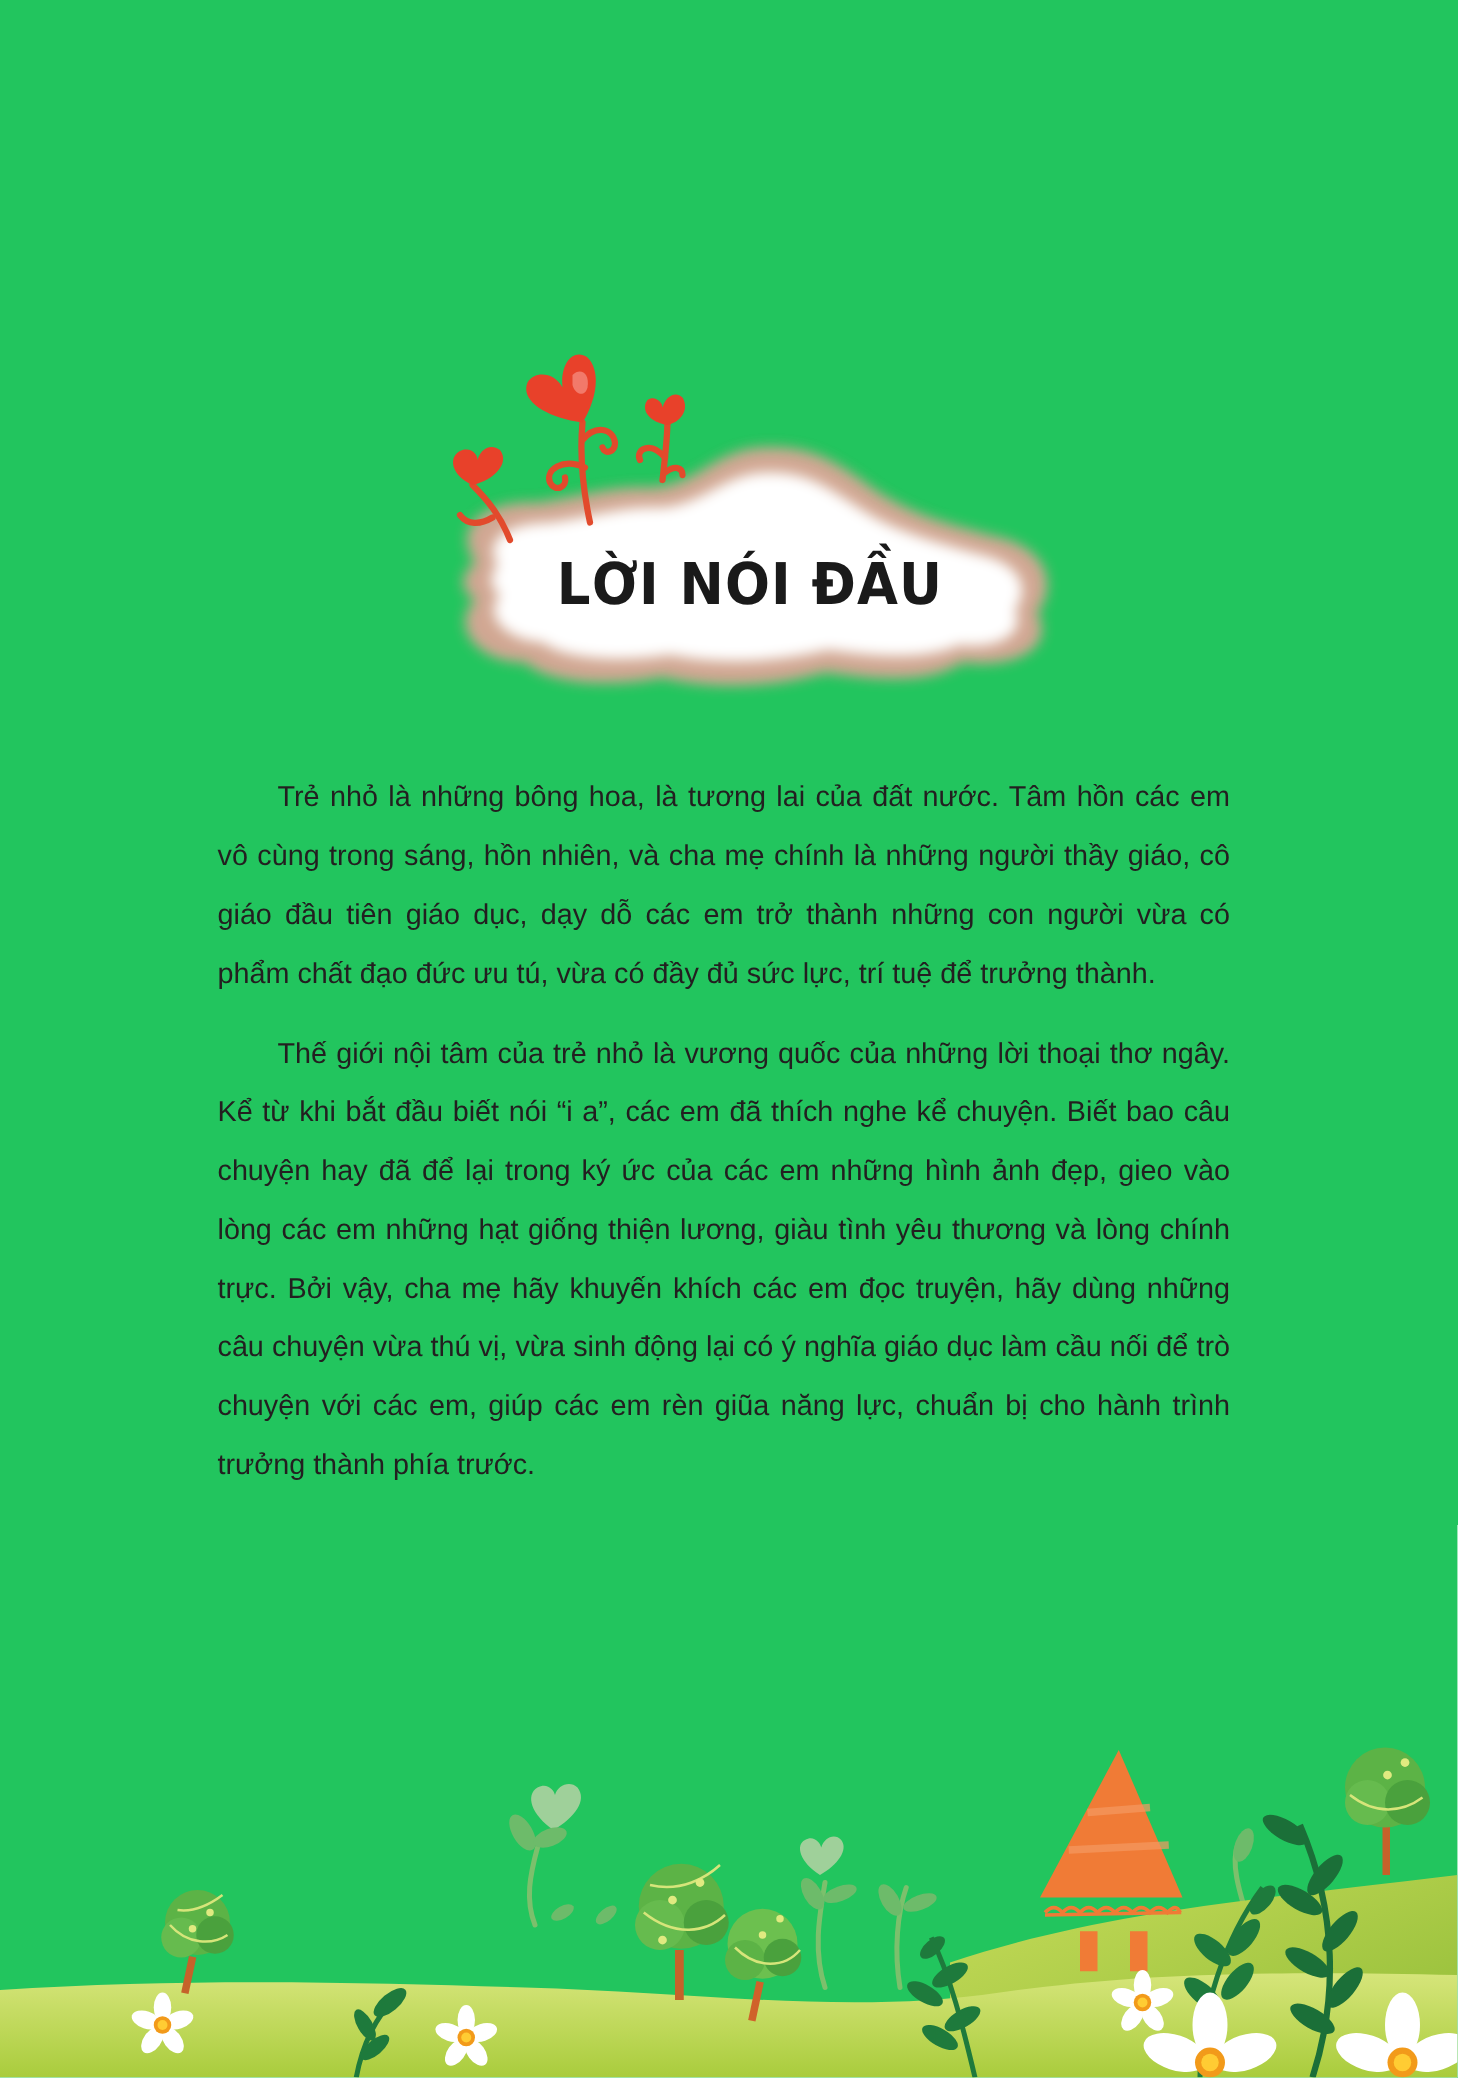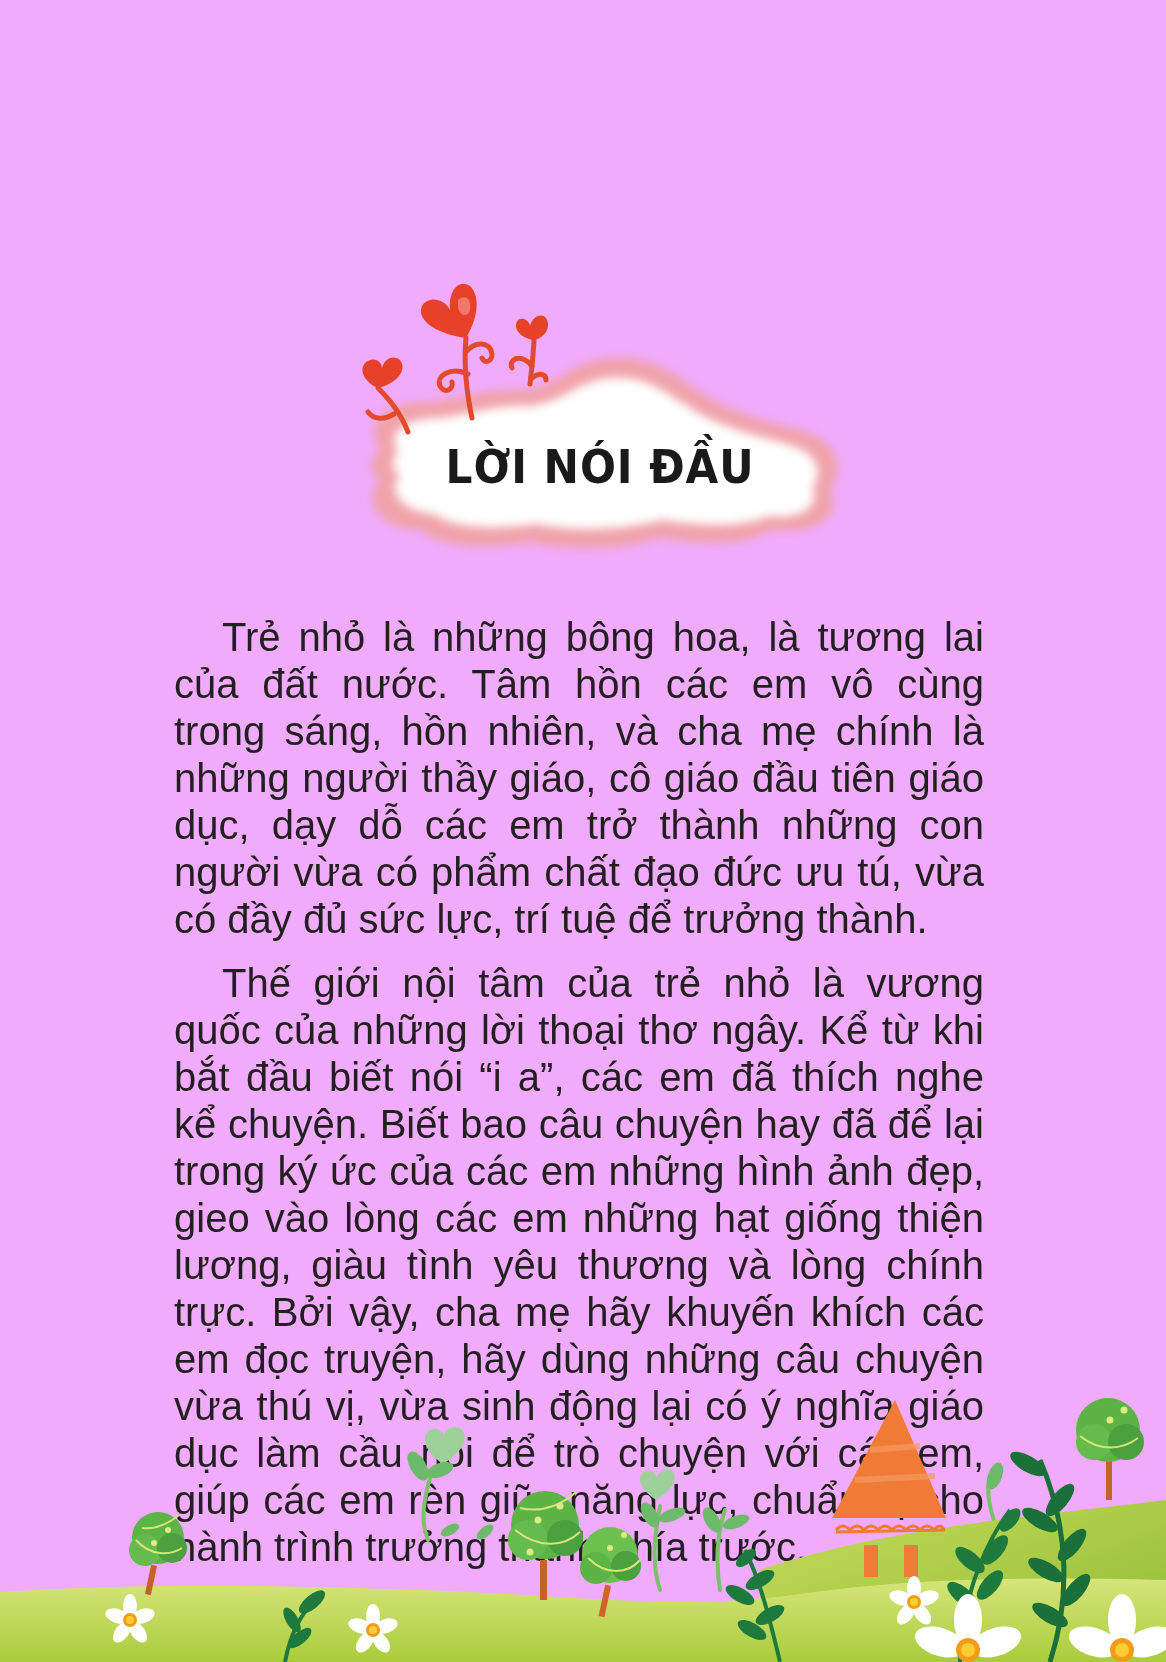--- a/index.html
+++ b/index.html
@@ -1,31 +1,31 @@
 <!DOCTYPE html>
 <html><head>
 <meta charset="utf-8">
 <style>
   html, body { margin: 0; padding: 0; background: #ffffff; }
   body { width: 1166px; height: 1662px; position: relative; overflow: hidden; font-family: "Liberation Sans", sans-serif; }
-  .page { position: absolute; inset: 0; background: #f0abfc; }
+  .page { position: absolute; inset: 0; background: #22c55e; }
 
   
   .title-block { position: absolute; left: 340px; top: 280px; width: 520px; height: 290px; }
   .title-block svg { position: absolute; left: 0; top: 0; }
   .title-text {
     position: absolute; left: 0; width: 520px; top: 160px;
     text-align: center; font-family: "DejaVu Sans", sans-serif; font-weight: bold;
     font-size: 46px; color: #1a1a1a; letter-spacing: 1px; transform: scaleX(0.92);
   }
 
   
   .body-text {
     position: absolute; left: 174px; top: 614px; width: 810px;
-    color: #231f20; font-size: 40px; line-height: 47px; text-align: justify;
+    color: #231f20; font-size: 23px; line-height: 47px; text-align: justify;
   }
   .body-text p { margin: 0 0 17px 0; text-indent: 48px; }
 
   
   .scenery { position: absolute; left: 0; top: 1380px; width: 1166px; height: 282px; }
 </style>
 </head>
 <body>
 
 <div class="page">

